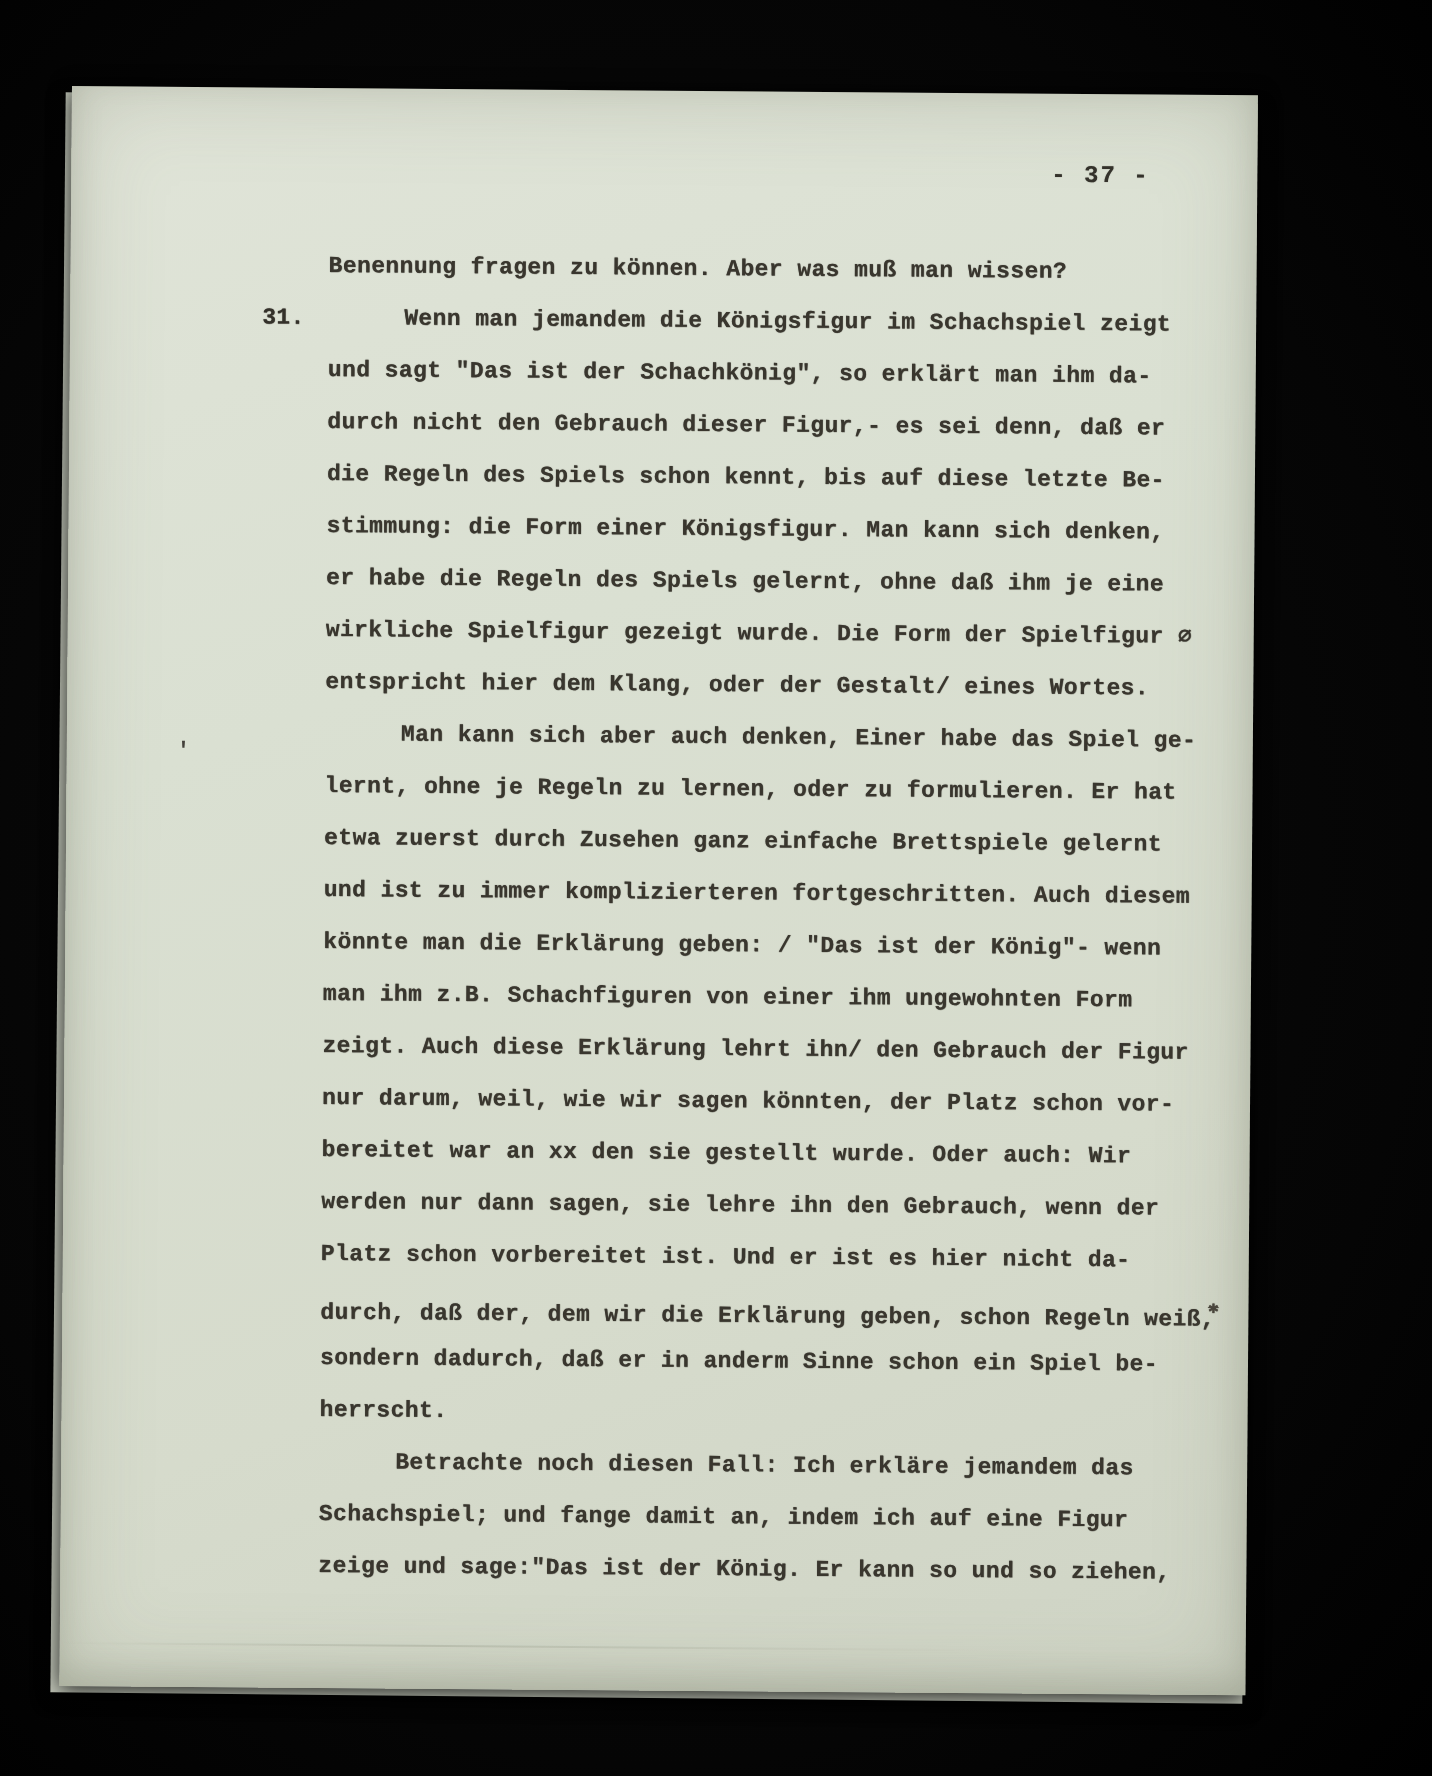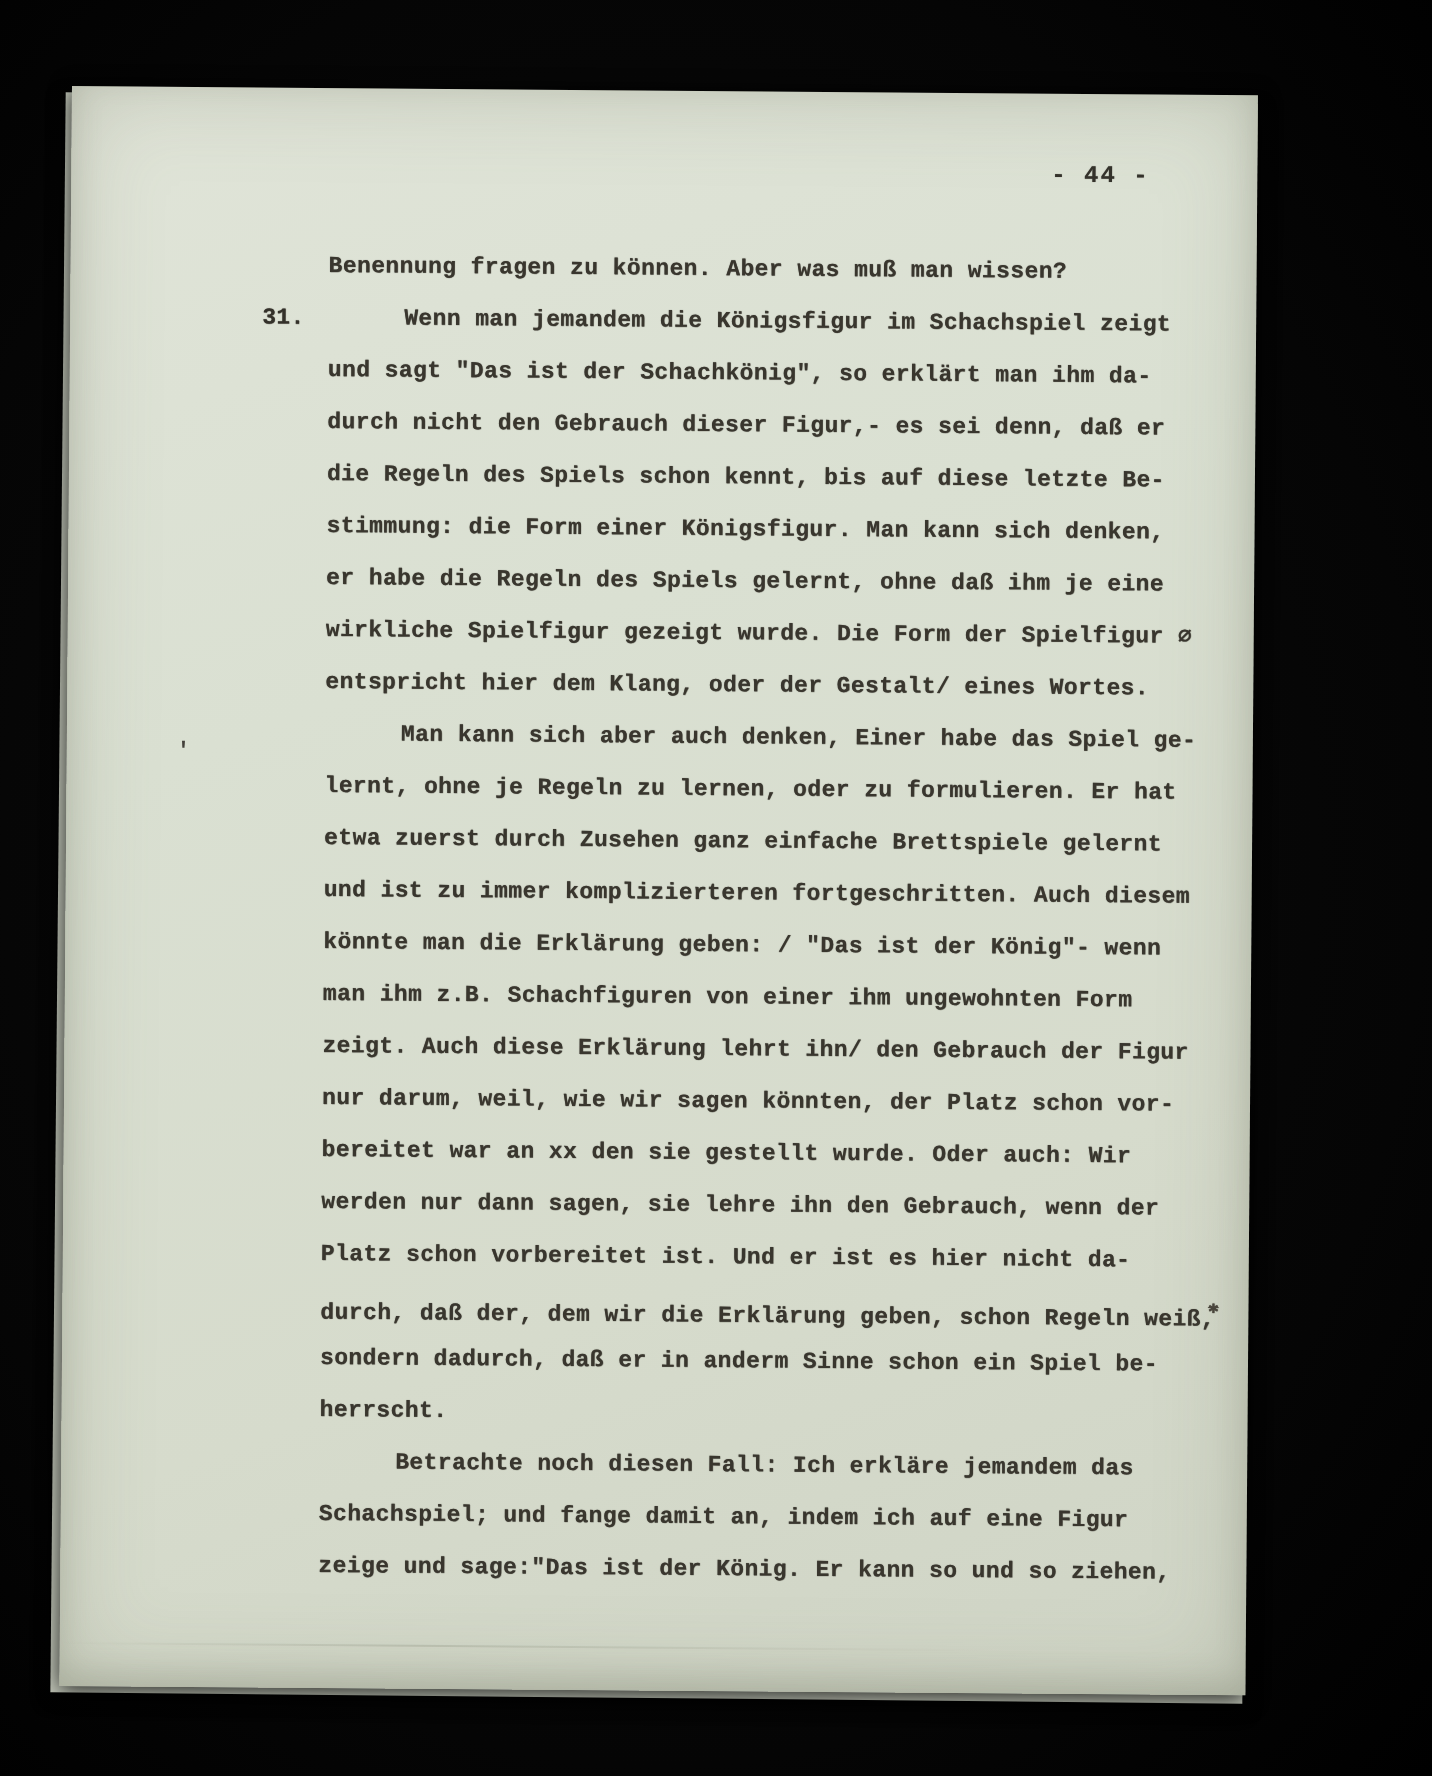--- a/index.html
+++ b/index.html
@@ -92,21 +92,21 @@
 </style>
 </head>
 <body>
 
 <div class="scan-stage">
 
   <div class="under-sheet"></div>
 
   <div class="paper">
 
-    <div class="page-number">- 44 -</div>
+    <div class="page-number">- 37 -</div>
 
     <div class="stray-mark">'</div>
 
     <div class="typed-lines">
         <div class="typed-line">
     
     <span class="line-text">Benennung fragen zu können. Aber was muß man wissen?</span>
   </div>
         <div class="typed-line indent">
     <span class="paragraph-number" style="display: block; text-align: right;">31.</span>

